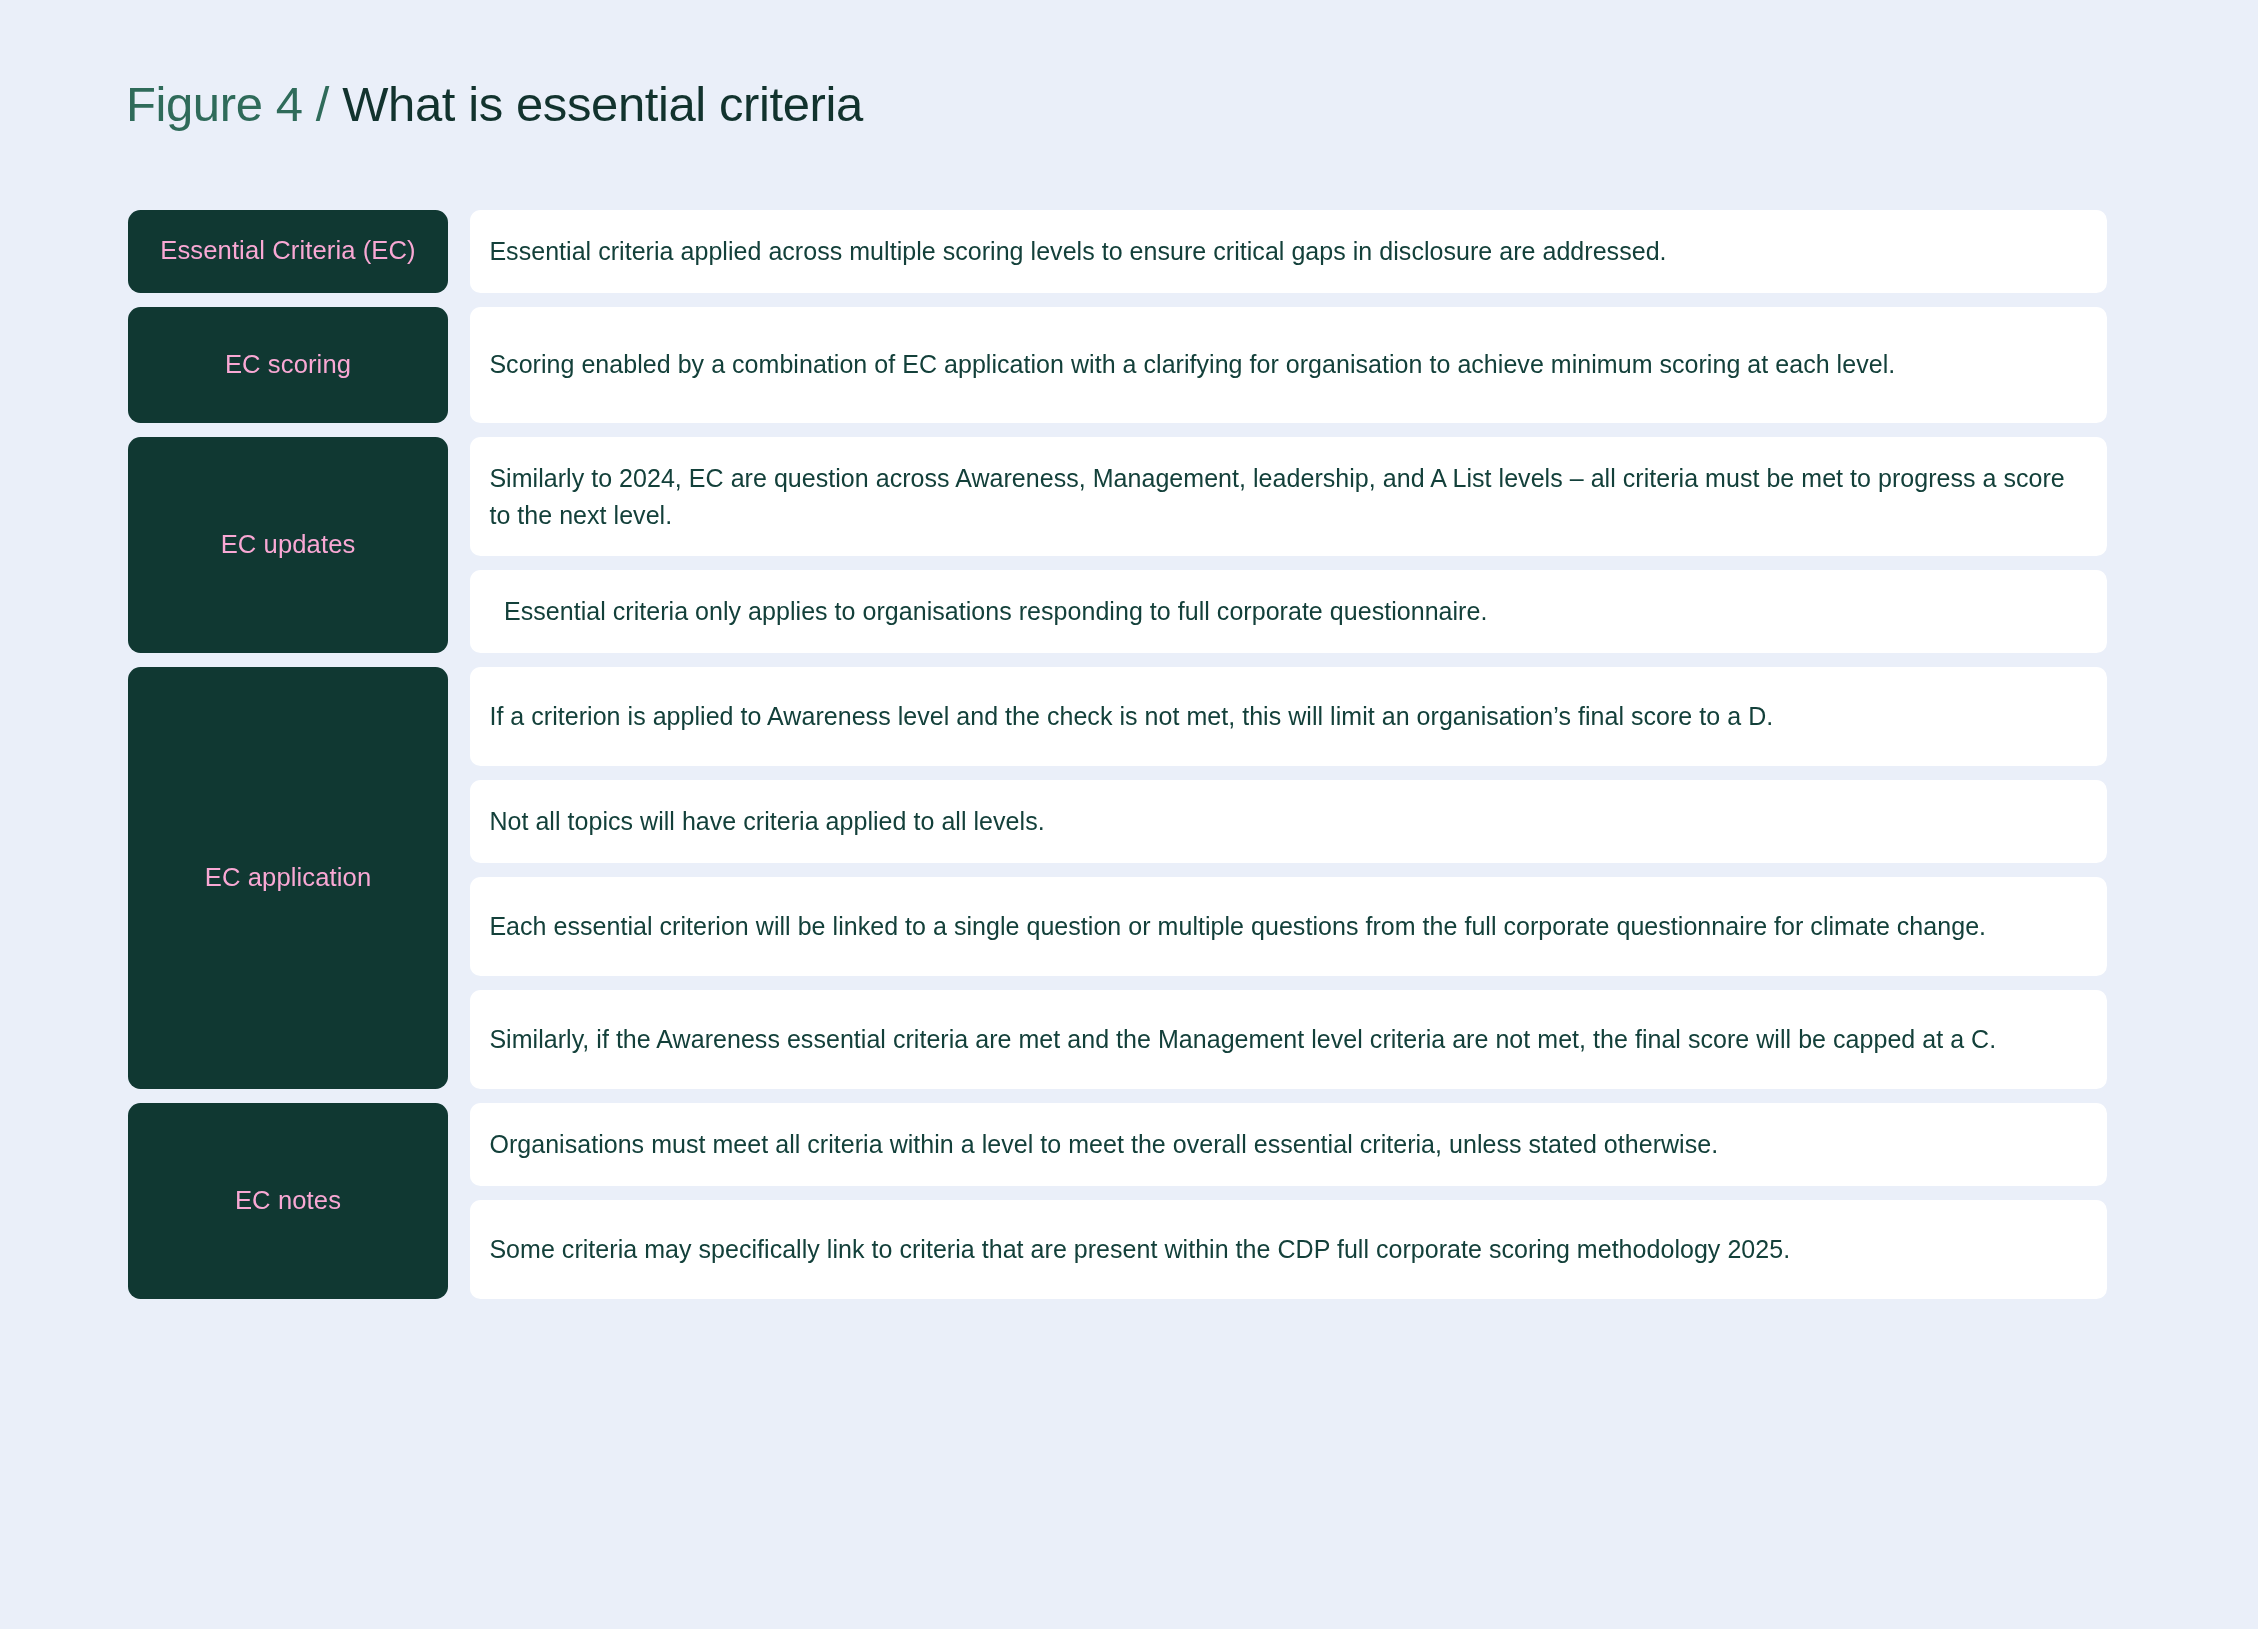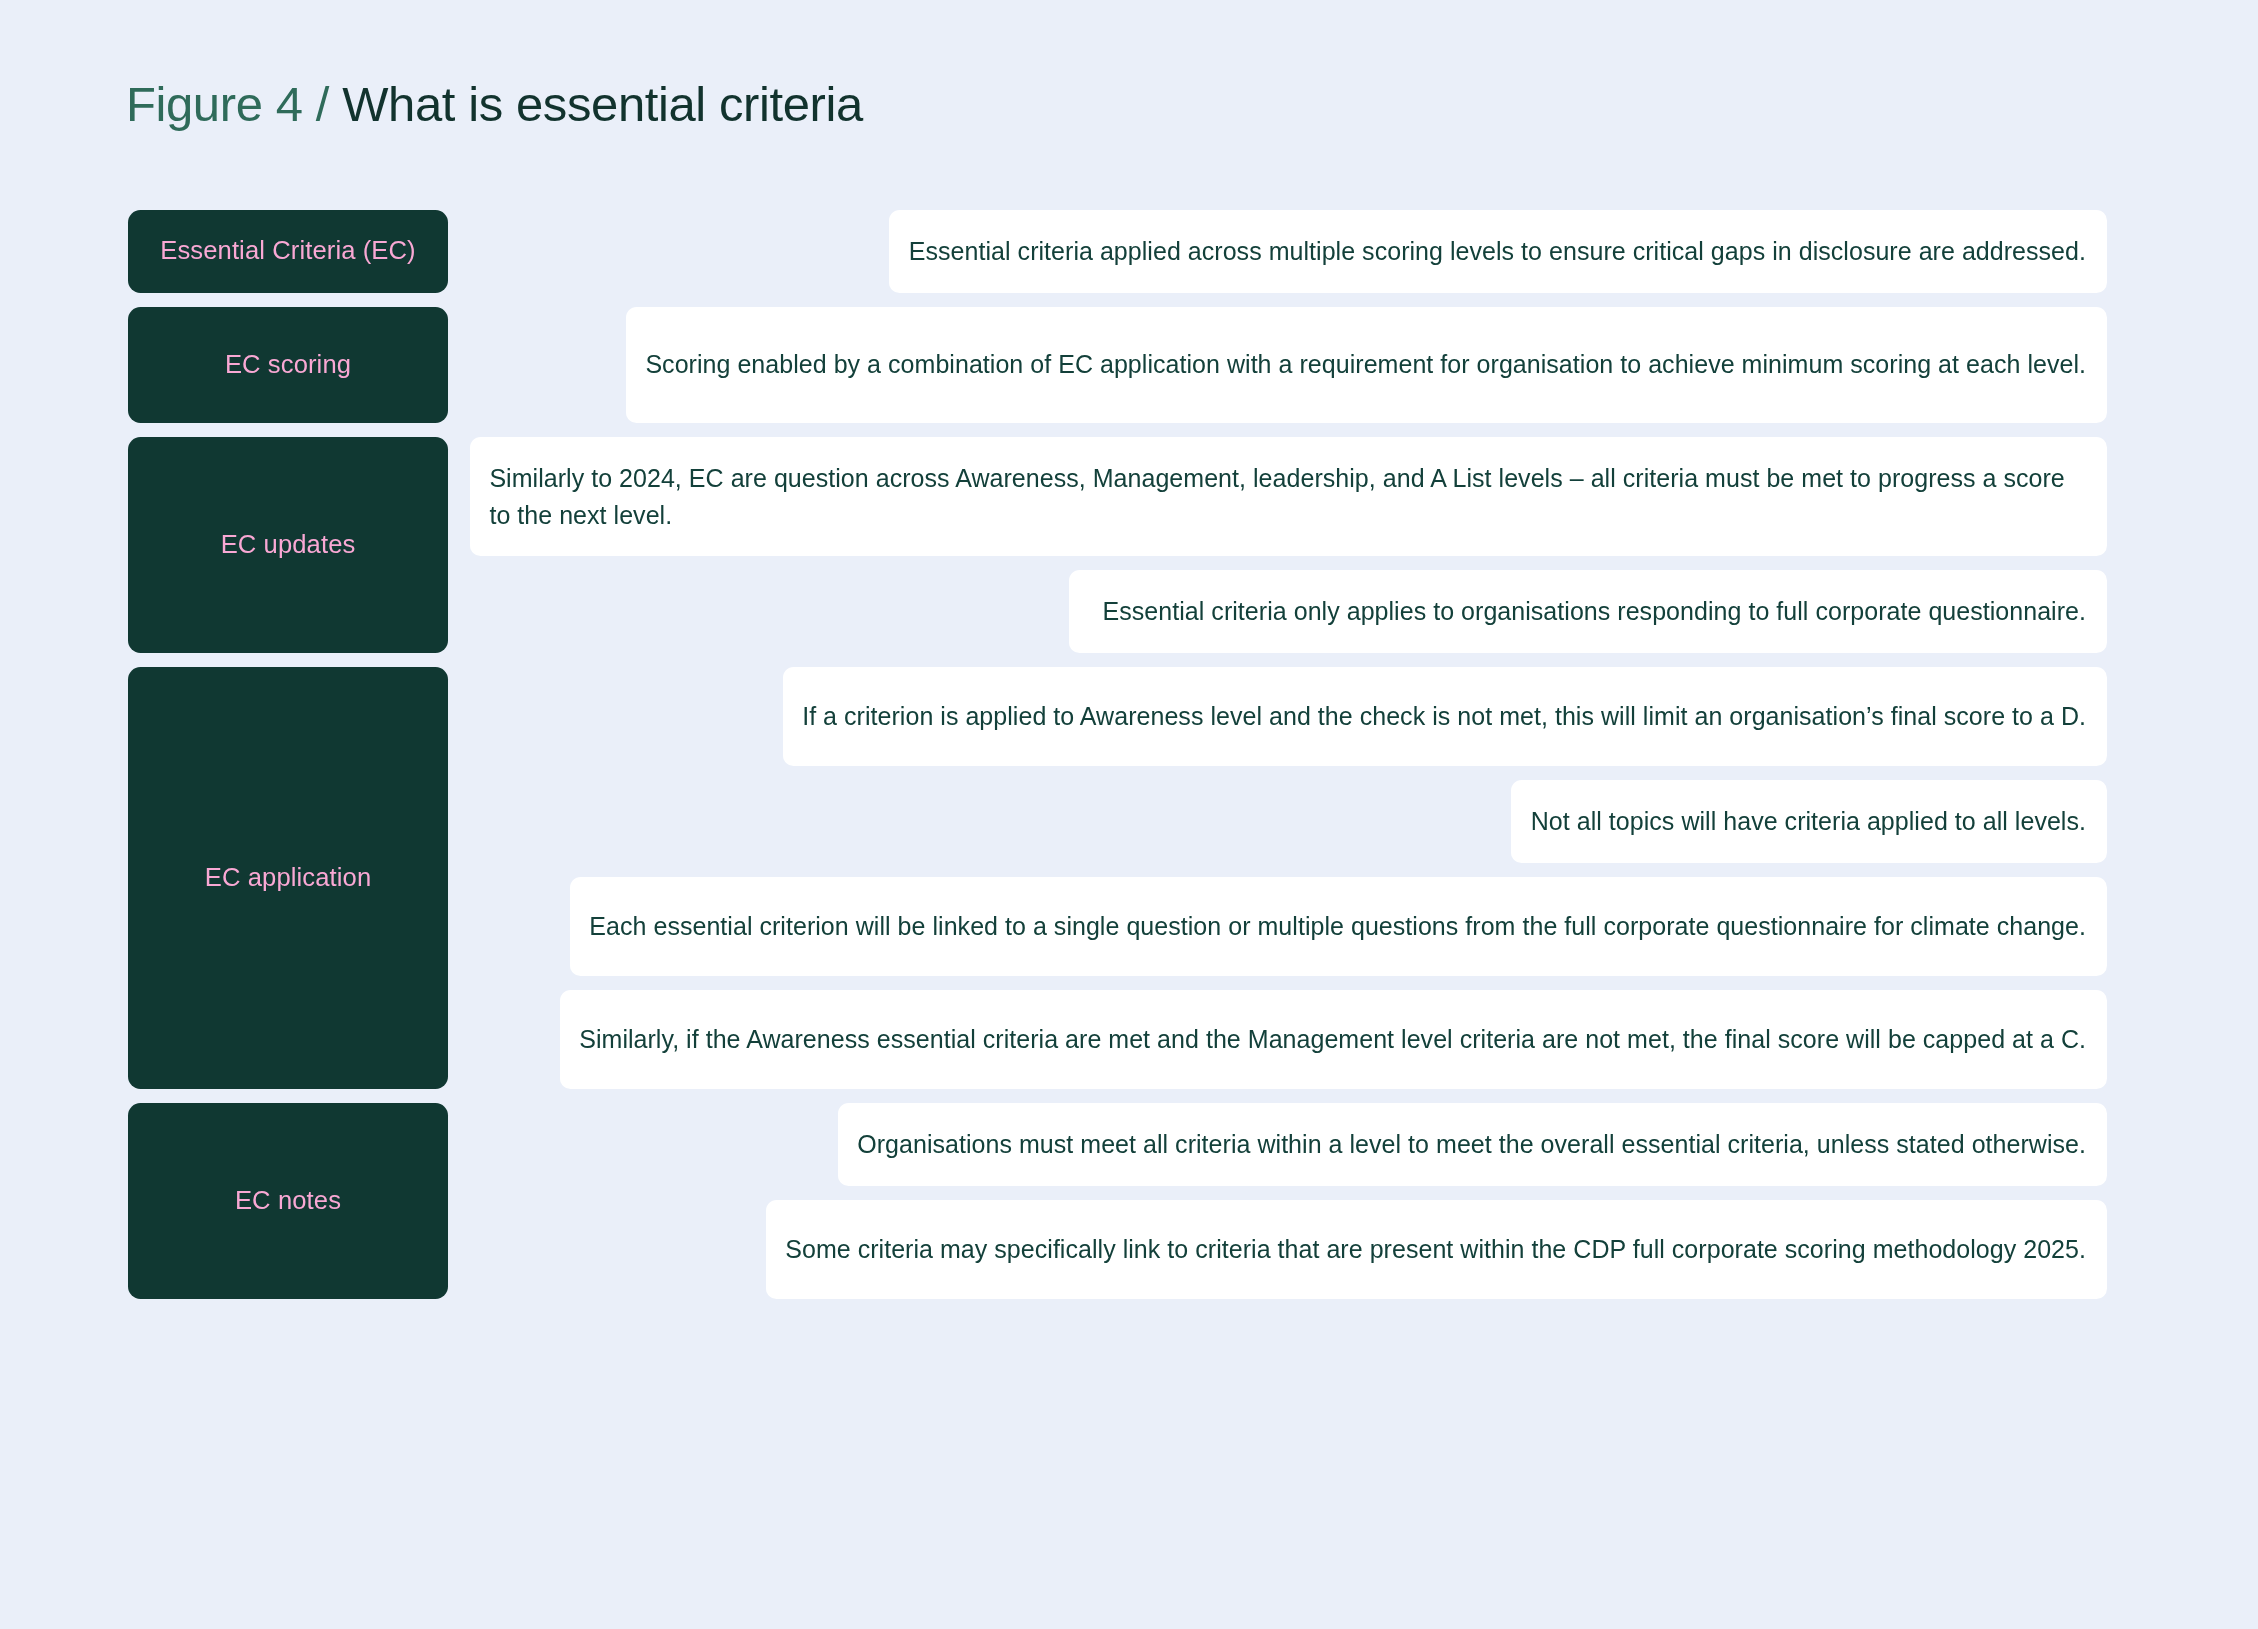--- a/index.html
+++ b/index.html
@@ -69,21 +69,20 @@
     line-height: 1.25;
     text-align: center;
     letter-spacing: 0.1px;
   }
 
   .cards {
     flex: 1 1 auto;
     display: flex;
     flex-direction: column;
     gap: 14px;
-    align-items: flex-end;
   }
 
   .card {
     background: #ffffff;
     border-radius: 10.6px;
     padding: 23px 21px 23px 19.4px;
     display: flex;
     align-items: center;
     min-height: 74px;
   }
@@ -126,21 +125,21 @@
         </div>
       </div>
     </div>
 
     <div class="row row-scoring">
       <div class="label-panel">
         <span class="label-text">EC scoring</span>
       </div>
       <div class="cards">
         <div class="card">
-          <span class="card-text">Scoring enabled by a combination of EC application with a requirement for organisation to achieve minimum scoring at each level.</span>
+          <span class="card-text">Scoring enabled by a combination of EC application with a clarifying for organisation to achieve minimum scoring at each level.</span>
         </div>
       </div>
     </div>
 
     <div class="row row-updates">
       <div class="label-panel">
         <span class="label-text">EC updates</span>
       </div>
       <div class="cards">
         <div class="card">

